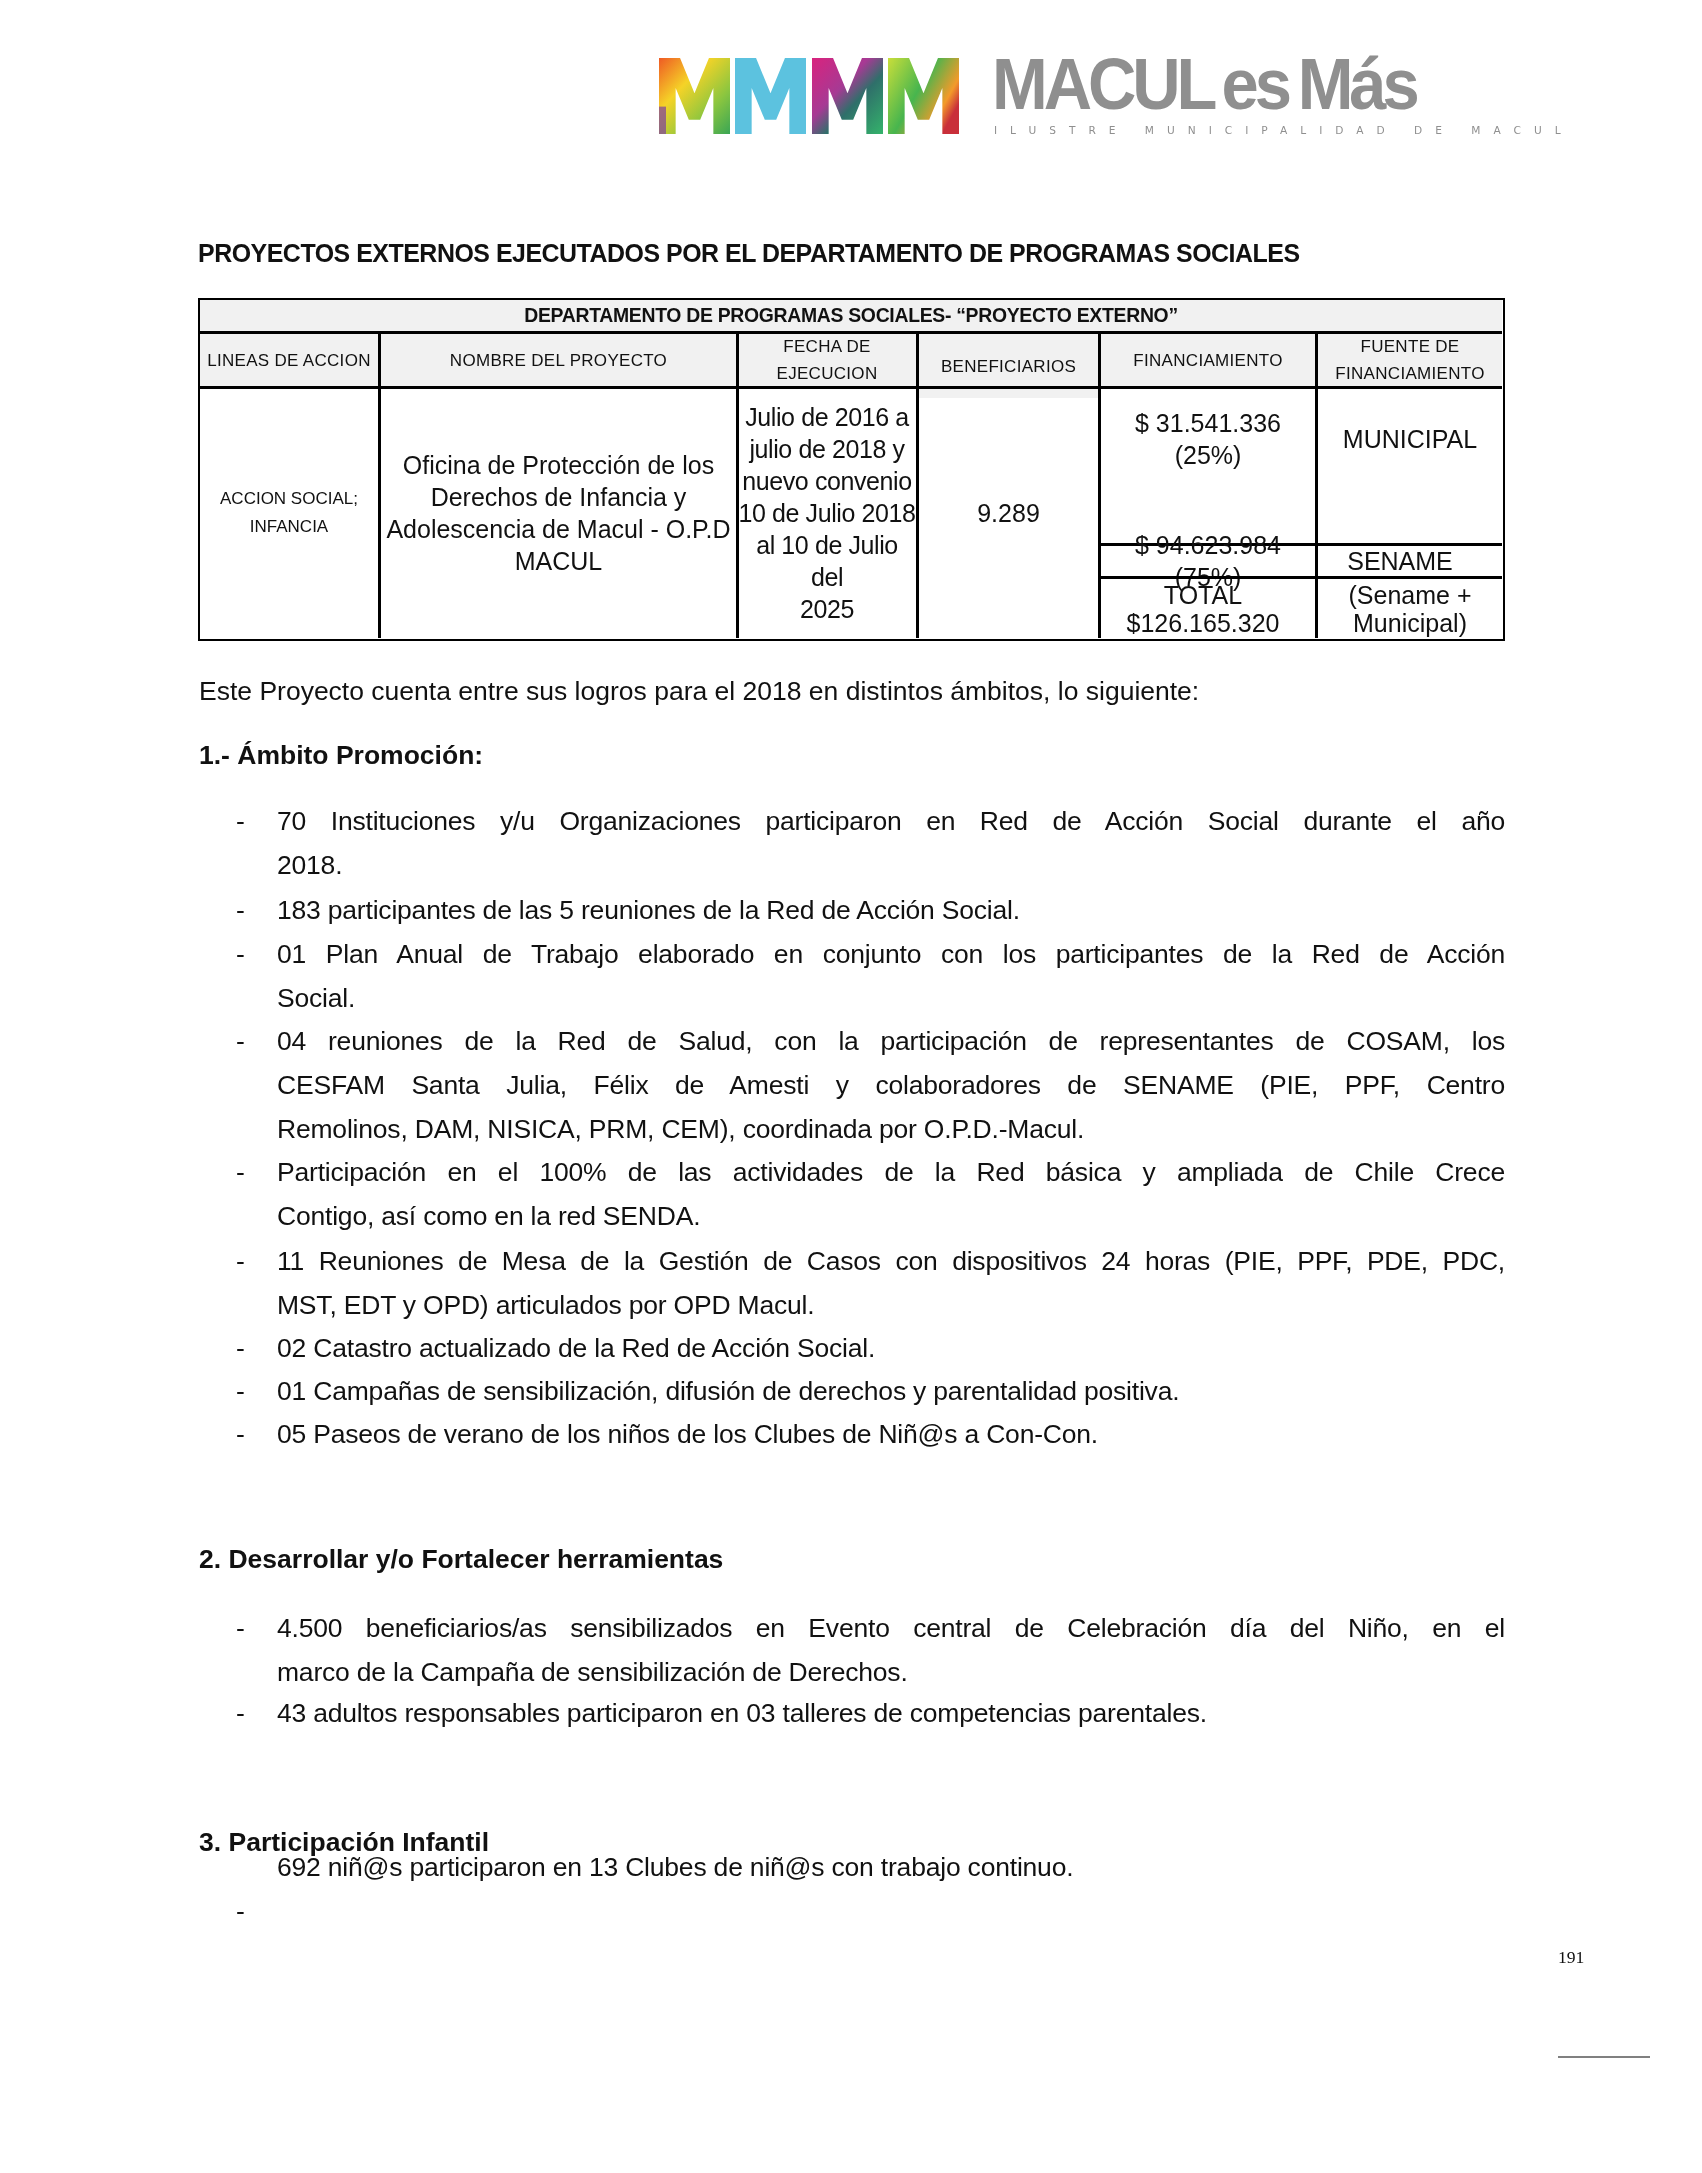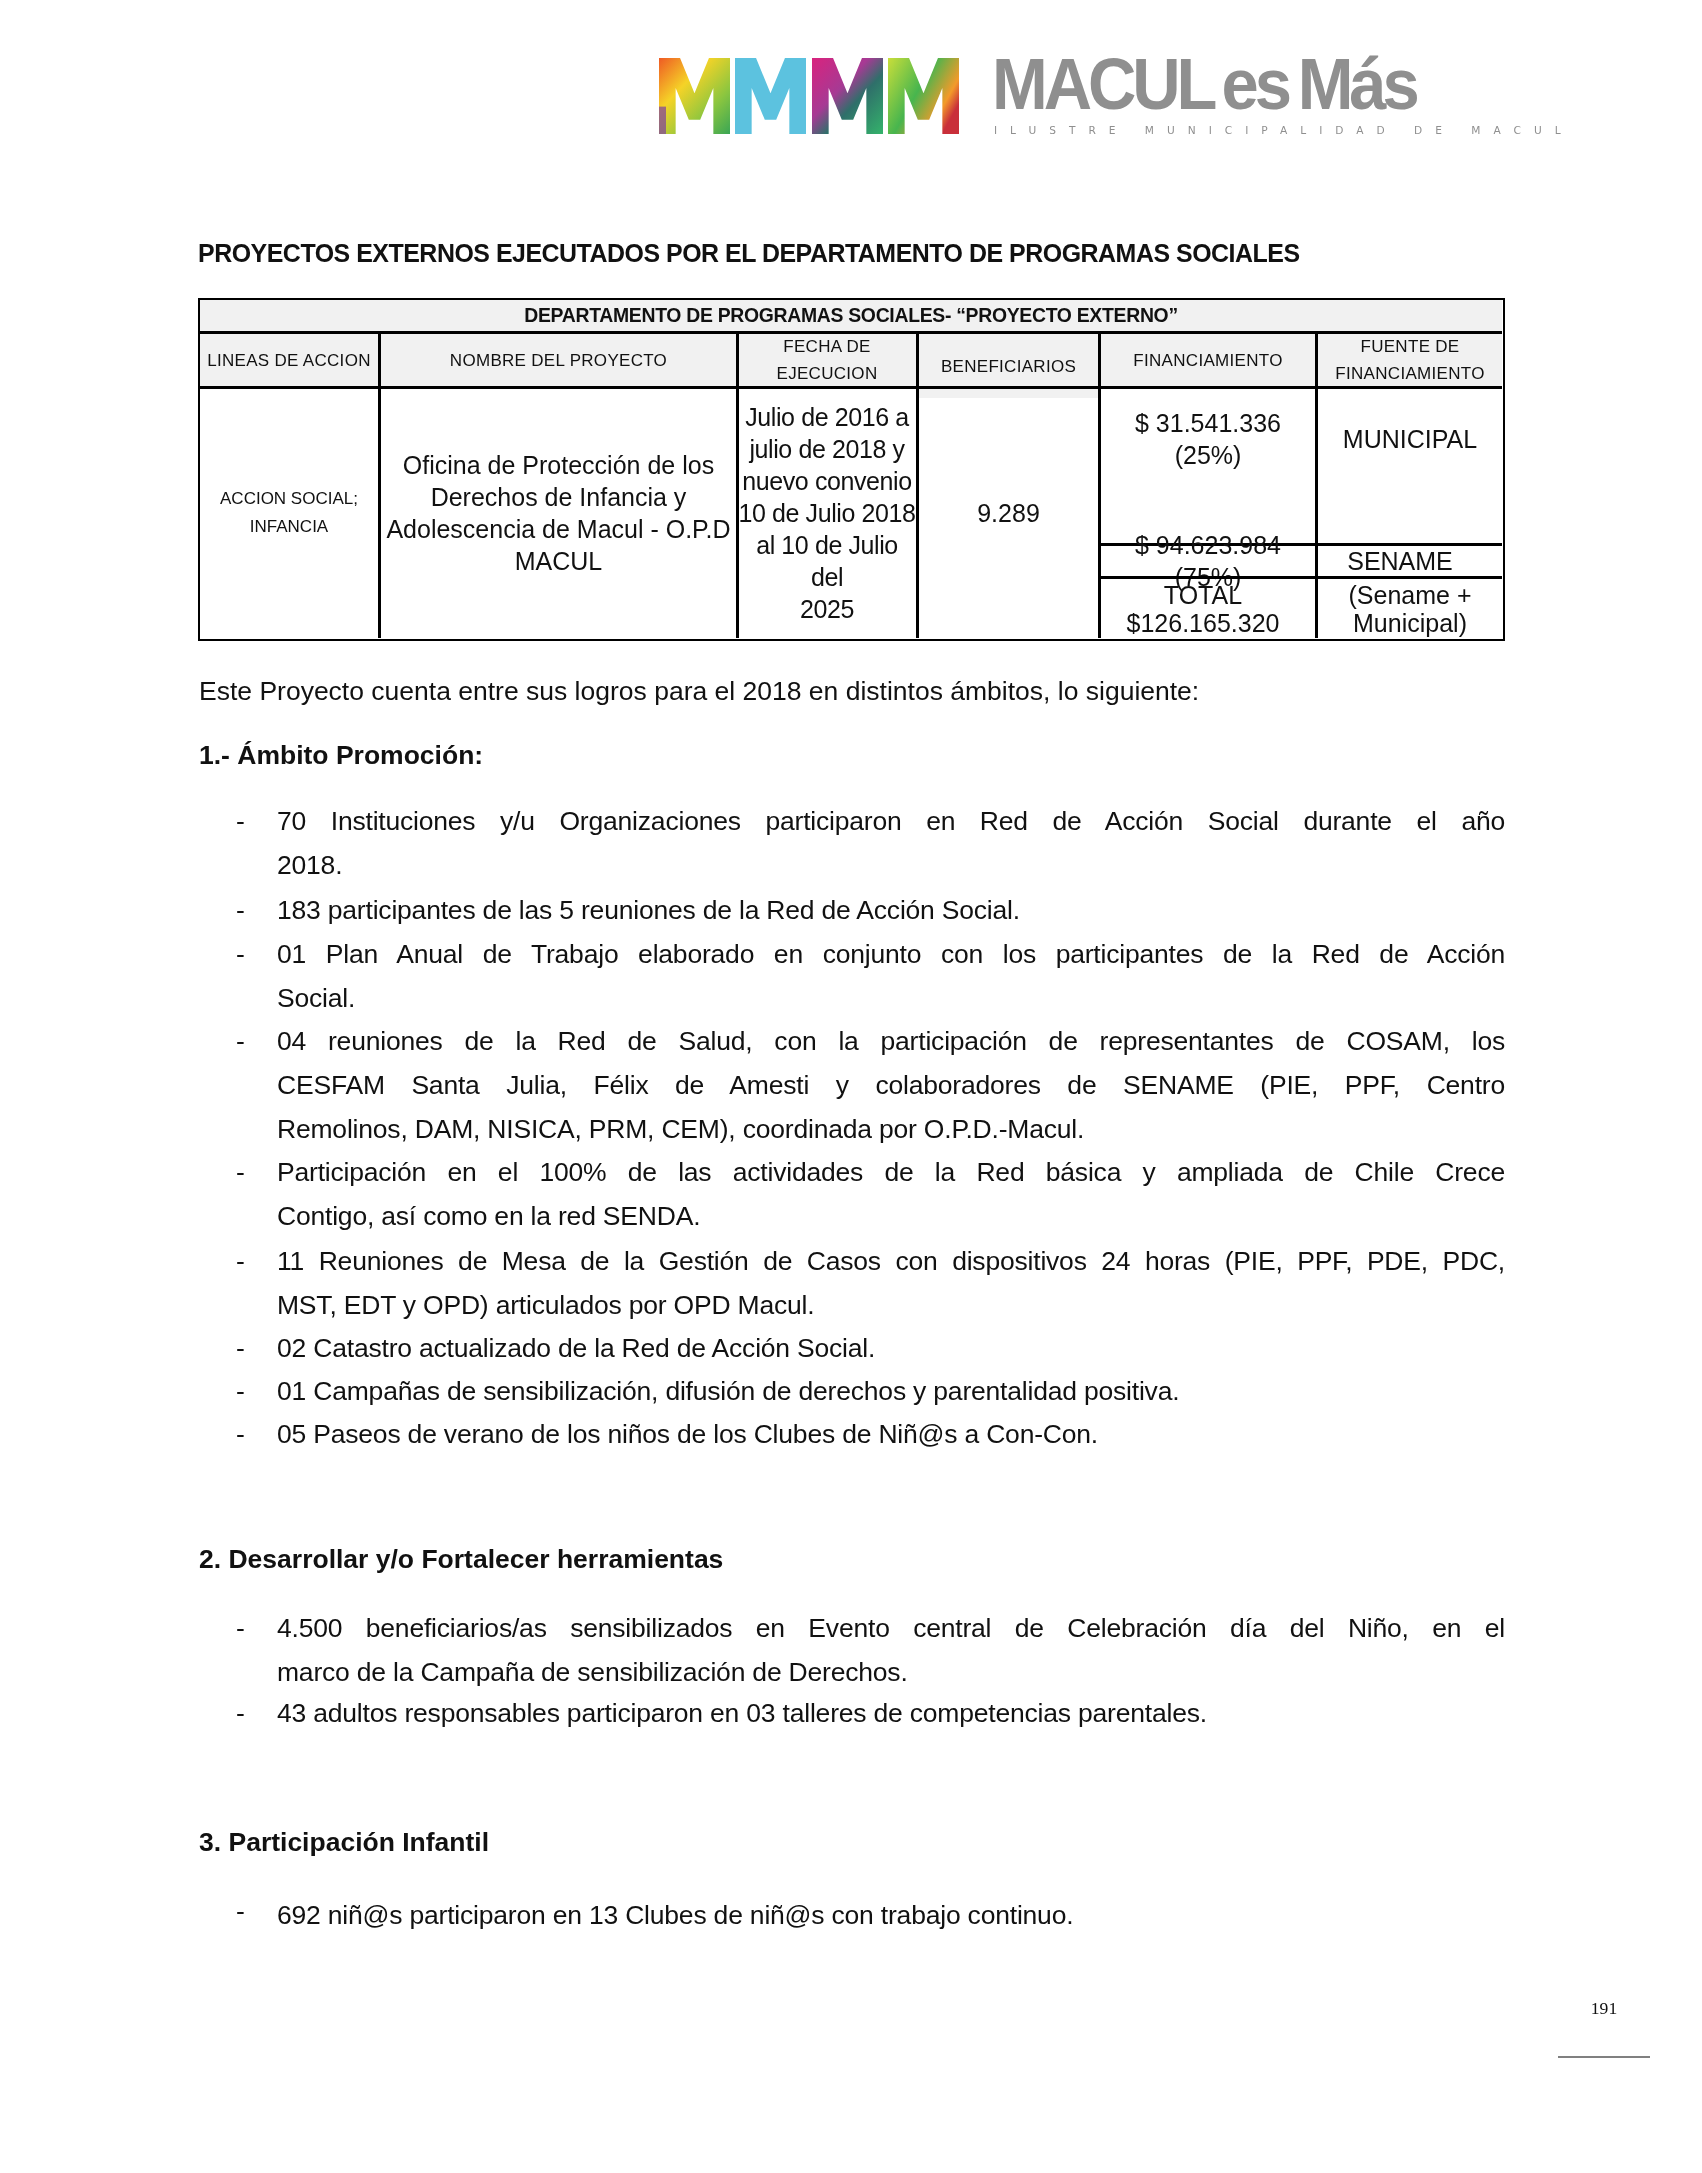--- a/index.html
+++ b/index.html
@@ -37,21 +37,21 @@
 
   
   .txt { position: absolute; font-size: 26.5px; line-height: 44px; white-space: nowrap; }
   .bold { font-weight: 700; }
   .dash { position: absolute; left: 236px; font-size: 26.5px; line-height: 44px; }
   .bullet { position: absolute; left: 277px; width: 1228px; font-size: 26.5px; line-height: 44px;
             text-align: justify; text-align-last: left; letter-spacing: -0.2px; }
   .bullet.full { text-align-last: justify; }
 
   .pn-line { position: absolute; left: 1558px; top: 2056px; width: 92px; height: 1.8px; background: #808080; }
-  .pn { position: absolute; left: 1558px; width: 92px; top: 1998px; text-align: center;
+  .pn { position: absolute; left: 1558px; width: 92px; top: 1947px; 
         font-family: "Liberation Serif", "DejaVu Serif", serif; font-size: 17.6px; color: #111; }
 </style>
 </head>
 <body>
 
 <div class="logo">
   <div class="logo-ms">
     <div class="logo-m">
       <svg viewBox="0 0 81 86" preserveAspectRatio="none">
         <defs>
@@ -233,19 +233,19 @@
 </div>
 
 <div class="dash" style="top:1691px;">-</div>
 <div class="bullet" style="top:1691px;">
   <div>43 adultos responsables participaron en 03 talleres de competencias parentales.</div>
 </div>
 
 <div class="txt bold" style="left:199px; top:1820px;">3. Participación Infantil</div>
 
 <div class="dash" style="top:1889px;">-</div>
-<div class="bullet" style="top:1893px;">
+<div class="bullet" style="top:1845px;">
   <div>692 niñ@s participaron en 13 Clubes de niñ@s con trabajo continuo.</div>
 </div>
 
 <div class="pn-line"></div>
 <div class="pn">191</div>
 
 
 </body></html>

